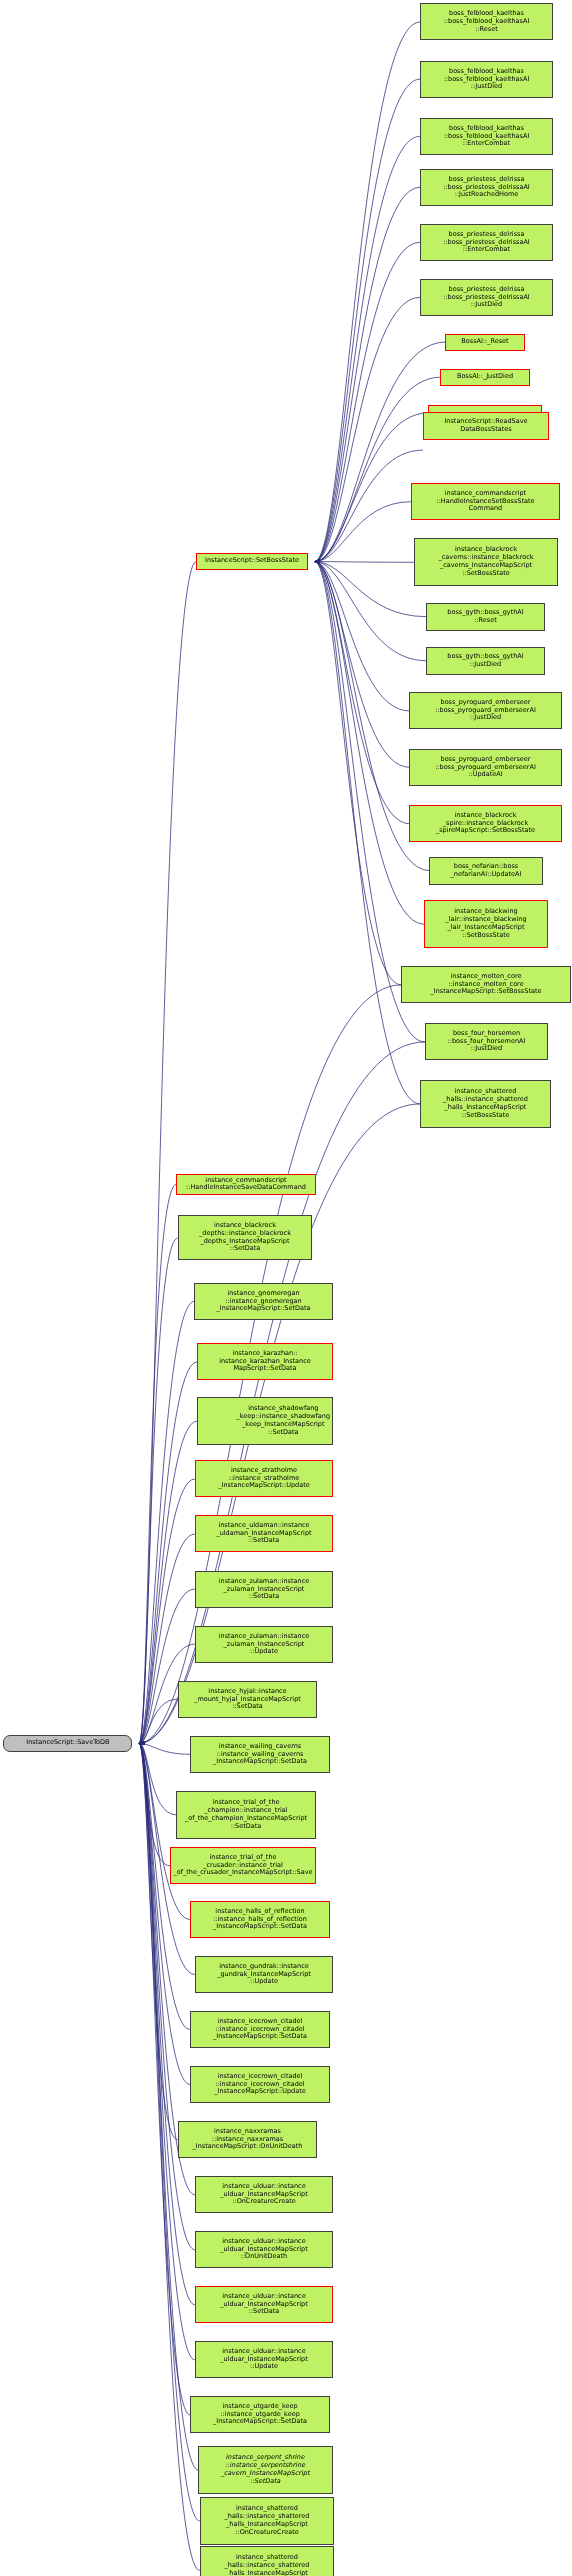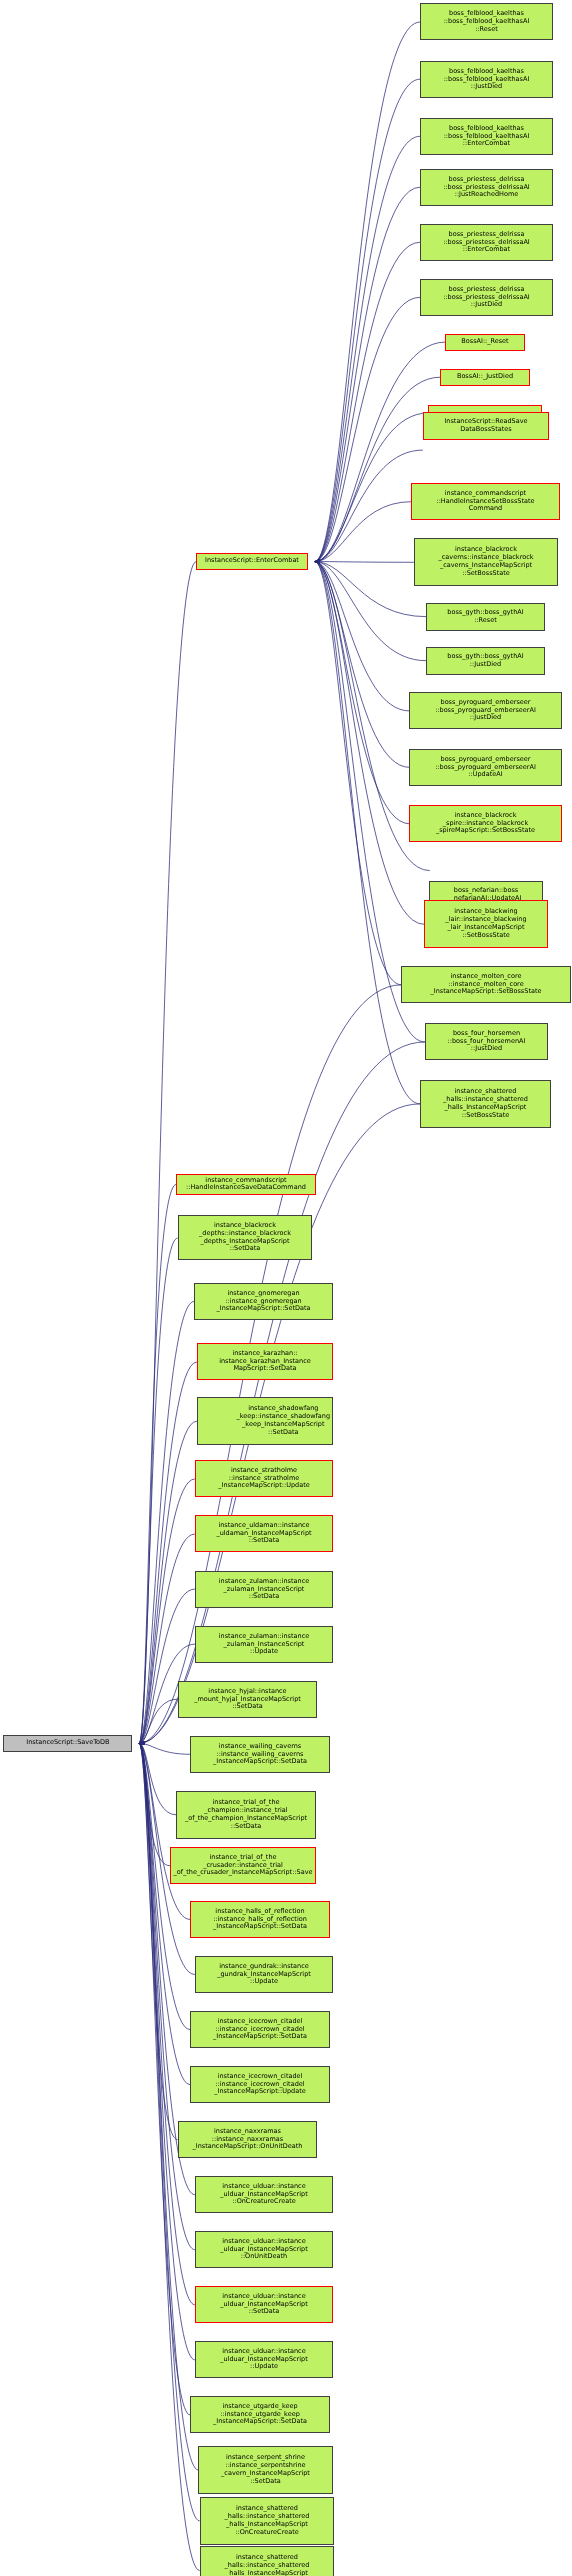--- a/index.html
+++ b/index.html
@@ -112,22 +112,22 @@
         <path d="M283,3269 C233.5,3269 222.7,2533 202,2533" fill="none" stroke="#2a2a7a" stroke-width="1.1" marker-end="url(#arrow)"></path>
         <path d="M283,3349 C233.5,3349 222.7,2533 202,2533" fill="none" stroke="#2a2a7a" stroke-width="1.1" marker-end="url(#arrow)"></path>
         <path d="M283,3429 C233.5,3429 222.7,2533 202,2533" fill="none" stroke="#2a2a7a" stroke-width="1.1" marker-end="url(#arrow)"></path>
         <path d="M276,3509 C230.35,3509 220.39000000000001,2533 202,2533" fill="none" stroke="#2a2a7a" stroke-width="1.1" marker-end="url(#arrow)"></path>
         <path d="M288,3589 C235.75,3589 224.35,2533 202,2533" fill="none" stroke="#2a2a7a" stroke-width="1.1" marker-end="url(#arrow)"></path>
         <path d="M290,3663 C236.65,3663 225.01,2533 202,2533" fill="none" stroke="#2a2a7a" stroke-width="1.1" marker-end="url(#arrow)"></path>
         <path d="M290,3735 C236.65,3735 225.01,2533 202,2533" fill="none" stroke="#2a2a7a" stroke-width="1.1" marker-end="url(#arrow)"></path>
       </g>
   </svg>
   <div id="nodes">
-      <div class="node root" style="left: 3.4px; top: 1735px; width: 129px; height: 16.5px;">InstanceScript::SaveToDB</div>
-      <div class="node red" style="left: 196px; top: 553px; width: 112px; height: 16.5px;">InstanceScript::EnterCombat</div>
+      <div class="node root" style="left: 3.4px; top: 1735px; width: 129px; height: 16.5px; border-radius: 7px;">InstanceScript::SaveToDB</div>
+      <div class="node red" style="left: 196px; top: 553px; width: 112px; height: 16.5px;">InstanceScript::SetBossState</div>
       <div class="node black" style="left: 420px; top: 3.4px; width: 133px; height: 37px;">boss_felblood_kaelthas
 ::boss_felblood_kaelthasAI
 ::Reset</div>
       <div class="node black" style="left: 420px; top: 61px; width: 133px; height: 37px;">boss_felblood_kaelthas
 ::boss_felblood_kaelthasAI
 ::JustDied</div>
       <div class="node black" style="left: 420px; top: 118px; width: 133px; height: 37px;">boss_felblood_kaelthas
 ::boss_felblood_kaelthasAI
 ::EnterCombat</div>
       <div class="node black" style="left: 420px; top: 169px; width: 133px; height: 37px;">boss_priestess_delrissa
@@ -157,21 +157,21 @@
 ::JustDied</div>
       <div class="node black" style="left: 409px; top: 692px; width: 153px; height: 37px;">boss_pyroguard_emberseer
 ::boss_pyroguard_emberseerAI
 ::JustDied</div>
       <div class="node black" style="left: 409px; top: 749px; width: 153px; height: 37px;">boss_pyroguard_emberseer
 ::boss_pyroguard_emberseerAI
 ::UpdateAI</div>
       <div class="node red" style="left: 409px; top: 805px; width: 153px; height: 37px;">instance_blackrock
 _spire::instance_blackrock
 _spireMapScript::SetBossState</div>
-      <div class="node black" style="left: 429px; top: 857px; width: 114px; height: 27.5px; margin-top: 24px;">boss_nefarian::boss
+      <div class="node black" style="left: 429px; top: 857px; width: 114px; height: 27.5px;">boss_nefarian::boss
 _nefarianAI::UpdateAI</div>
       <div class="node red" style="left: 424px; top: 900px; width: 124px; height: 48px;">instance_blackwing
 _lair::instance_blackwing
 _lair_InstanceMapScript
 ::SetBossState</div>
       <div class="node black" style="left: 401px; top: 966px; width: 170px; height: 37px;">instance_molten_core
 ::instance_molten_core
 _InstanceMapScript::SetBossState</div>
       <div class="node black" style="left: 425px; top: 1023px; width: 123px; height: 37px;">boss_four_horsemen
 ::boss_four_horsemenAI
@@ -244,21 +244,21 @@
 ::OnUnitDeath</div>
       <div class="node red" style="left: 195px; top: 2286px; width: 138px; height: 37px;">instance_ulduar::instance
 _ulduar_InstanceMapScript
 ::SetData</div>
       <div class="node black" style="left: 195px; top: 2341px; width: 138px; height: 37px;">instance_ulduar::instance
 _ulduar_InstanceMapScript
 ::Update</div>
       <div class="node black" style="left: 190px; top: 2396px; width: 140px; height: 37px;">instance_utgarde_keep
 ::instance_utgarde_keep
 _InstanceMapScript::SetData</div>
-      <div class="node black" style="left: 198px; top: 2446px; width: 135px; height: 48px;">instance_serpent_shrine
+      <div class="node black" style="left: 198px; top: 2446px; width: 135px; height: 48px; font-style: italic;">instance_serpent_shrine
 ::instance_serpentshrine
 _cavern_InstanceMapScript
 ::SetData</div>
       <div class="node black" style="left: 200px; top: 2497px; width: 134px; height: 48px;">instance_shattered
 _halls::instance_shattered
 _halls_InstanceMapScript
 ::OnCreatureCreate</div>
       <div class="node black" style="left: 200px; top: 2546px; width: 134px; height: 48px;">instance_shattered
 _halls::instance_shattered
 _halls_InstanceMapScript

